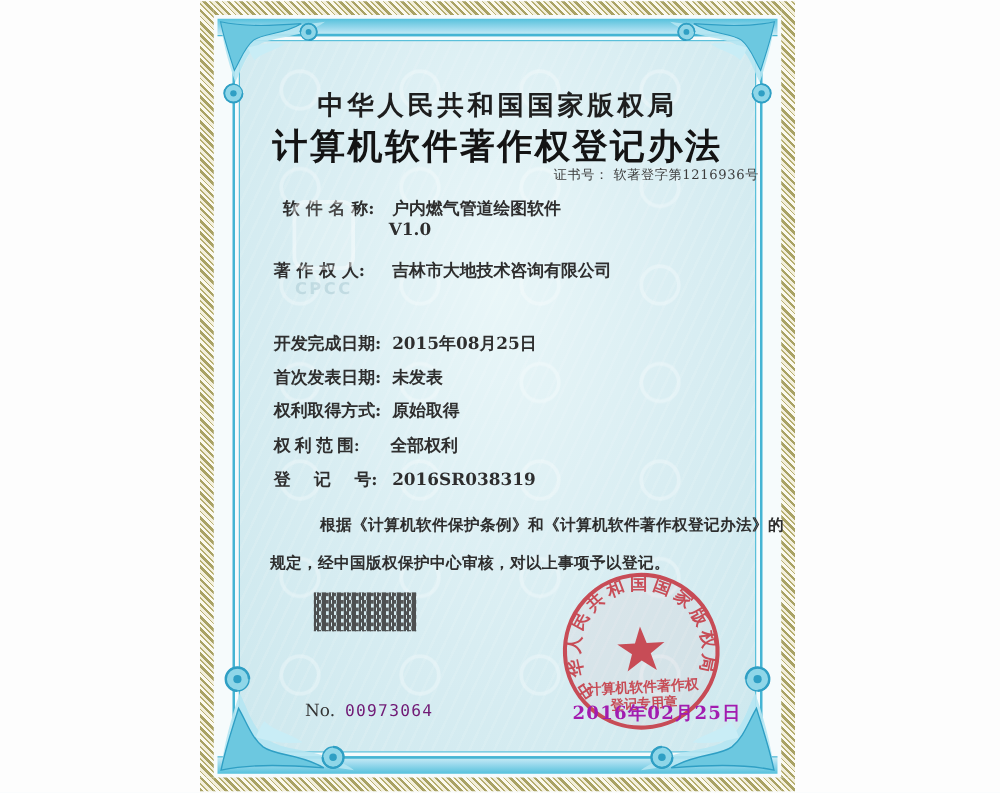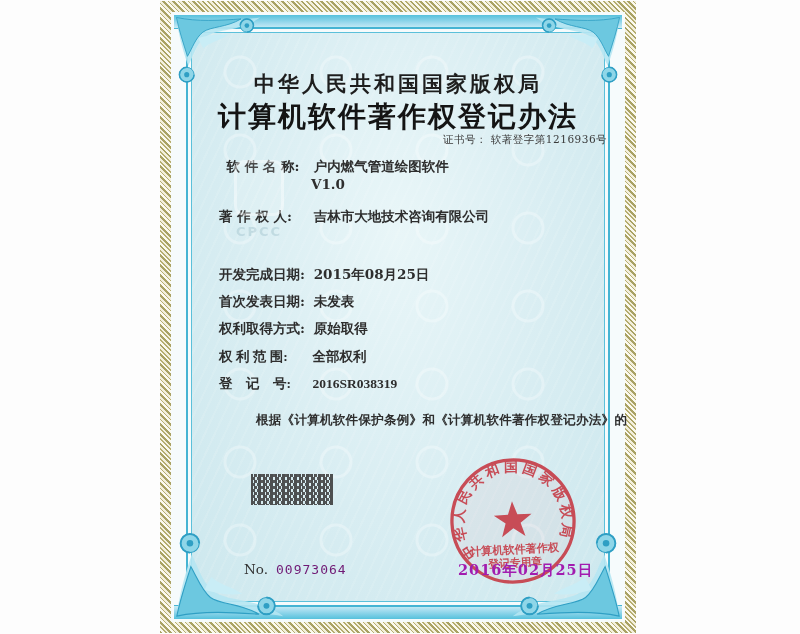--- a/index.html
+++ b/index.html
@@ -150,26 +150,27 @@
     <div class="row" style="left:48px;top:308px;">
       <span class="lbl">权利取得方式:</span>
       <span class="val">原始取得</span>
     </div>
 
     <div class="row" style="left:48px;top:336px;font-family:Liberation Serif, serif;">
       <span class="lbl">权 利 范 围:</span>
       <span class="val">全部权利</span>
     </div>
 
-    <div class="row" style="left:48px;top:363px;font-family:Liberation Serif, serif;">
+    <div class="row" style="left:48px;top:363px;">
       <span class="lbl">登    记    号:</span>
       <span class="val">2016SR038319</span>
     </div>
 
     <div class="stmt" style="left:85px;top:400px;">根据《计算机软件保护条例》和《计算机软件著作权登记办法》的</div>
+    <div class="stmt" style="left:45px;top:430px;">规定，经中国版权保护中心审核，对以上事项予以登记。</div>
 
     <div class="barcode"></div>
 
     <svg class="seal" viewBox="0 0 160 160">
       <circle cx="80" cy="80" r="74" fill="rgba(220,90,100,0.06)" stroke="#c63f4a" stroke-width="4"></circle>
       <defs>
         <path id="sealArc" d="M80,80 m0,60 a60,60 0 1,1 0,-120 a60,60 0 1,1 0,120" fill="none"></path>
       </defs>
       <text font-size="17" font-weight="bold" fill="#c63f4a" letter-spacing="4.4" font-family="DejaVu Serif, Liberation Serif, serif">
         <textPath href="#sealArc" startOffset="52">中华人民共和国国家版权局</textPath>

